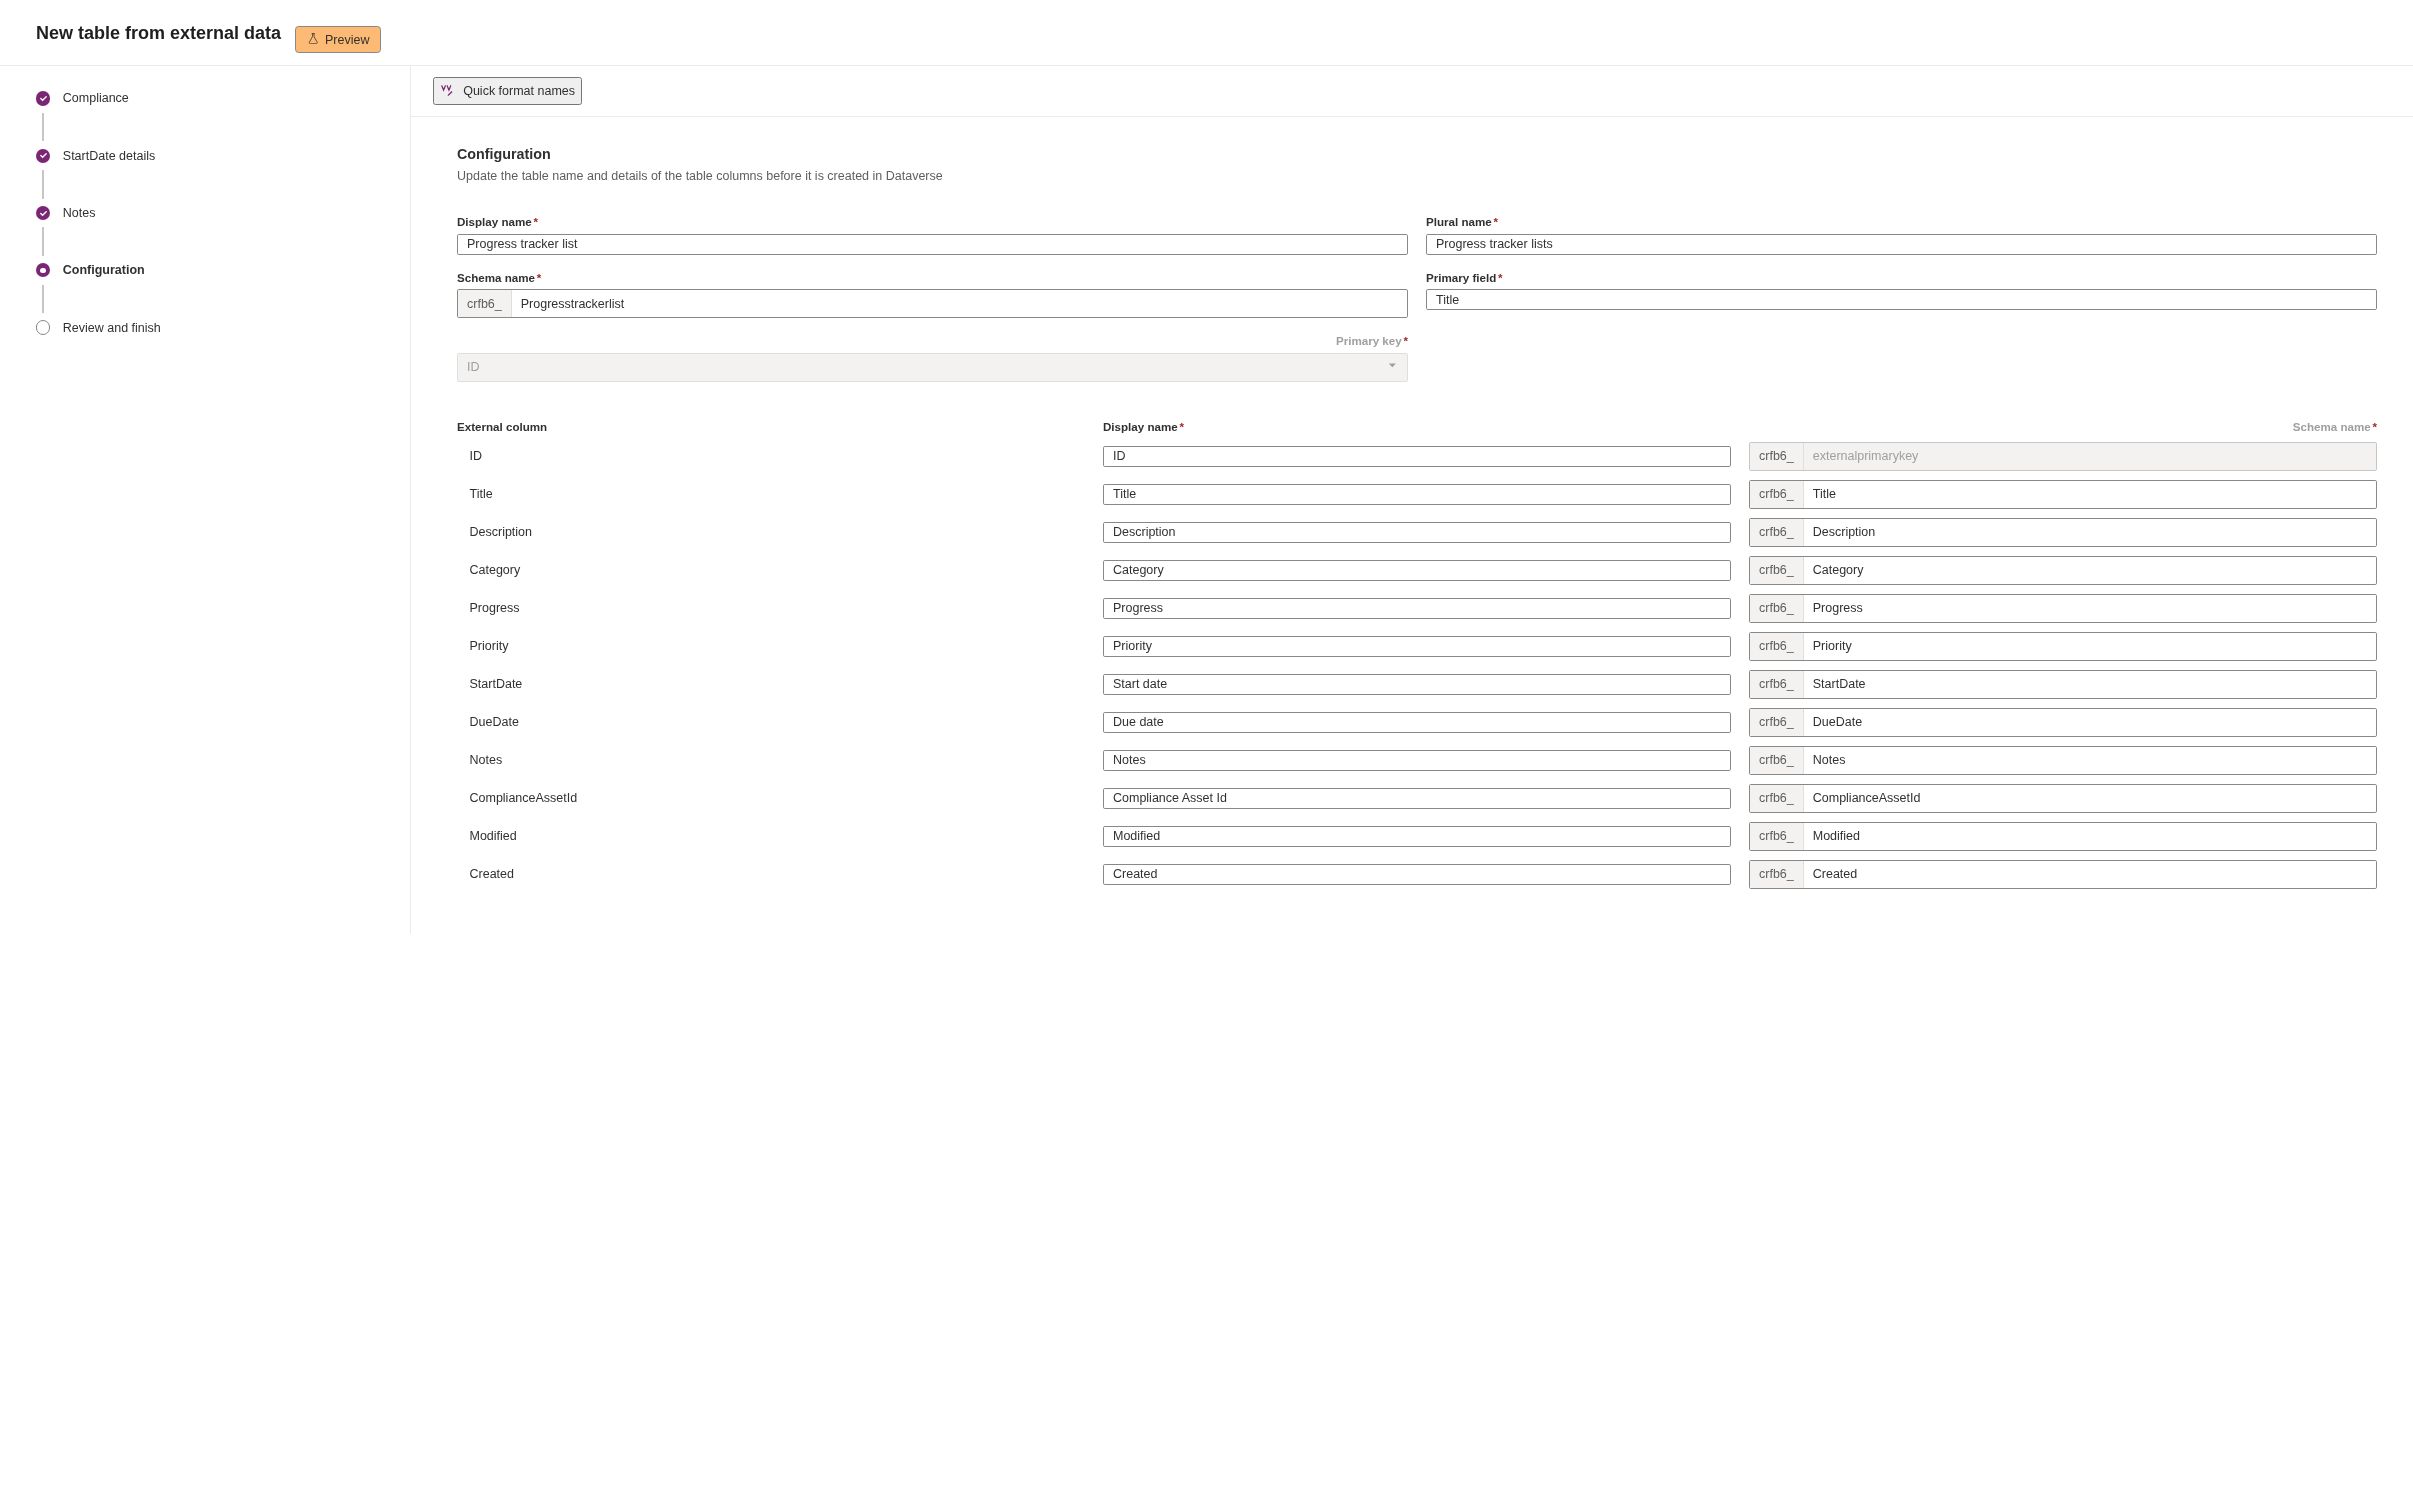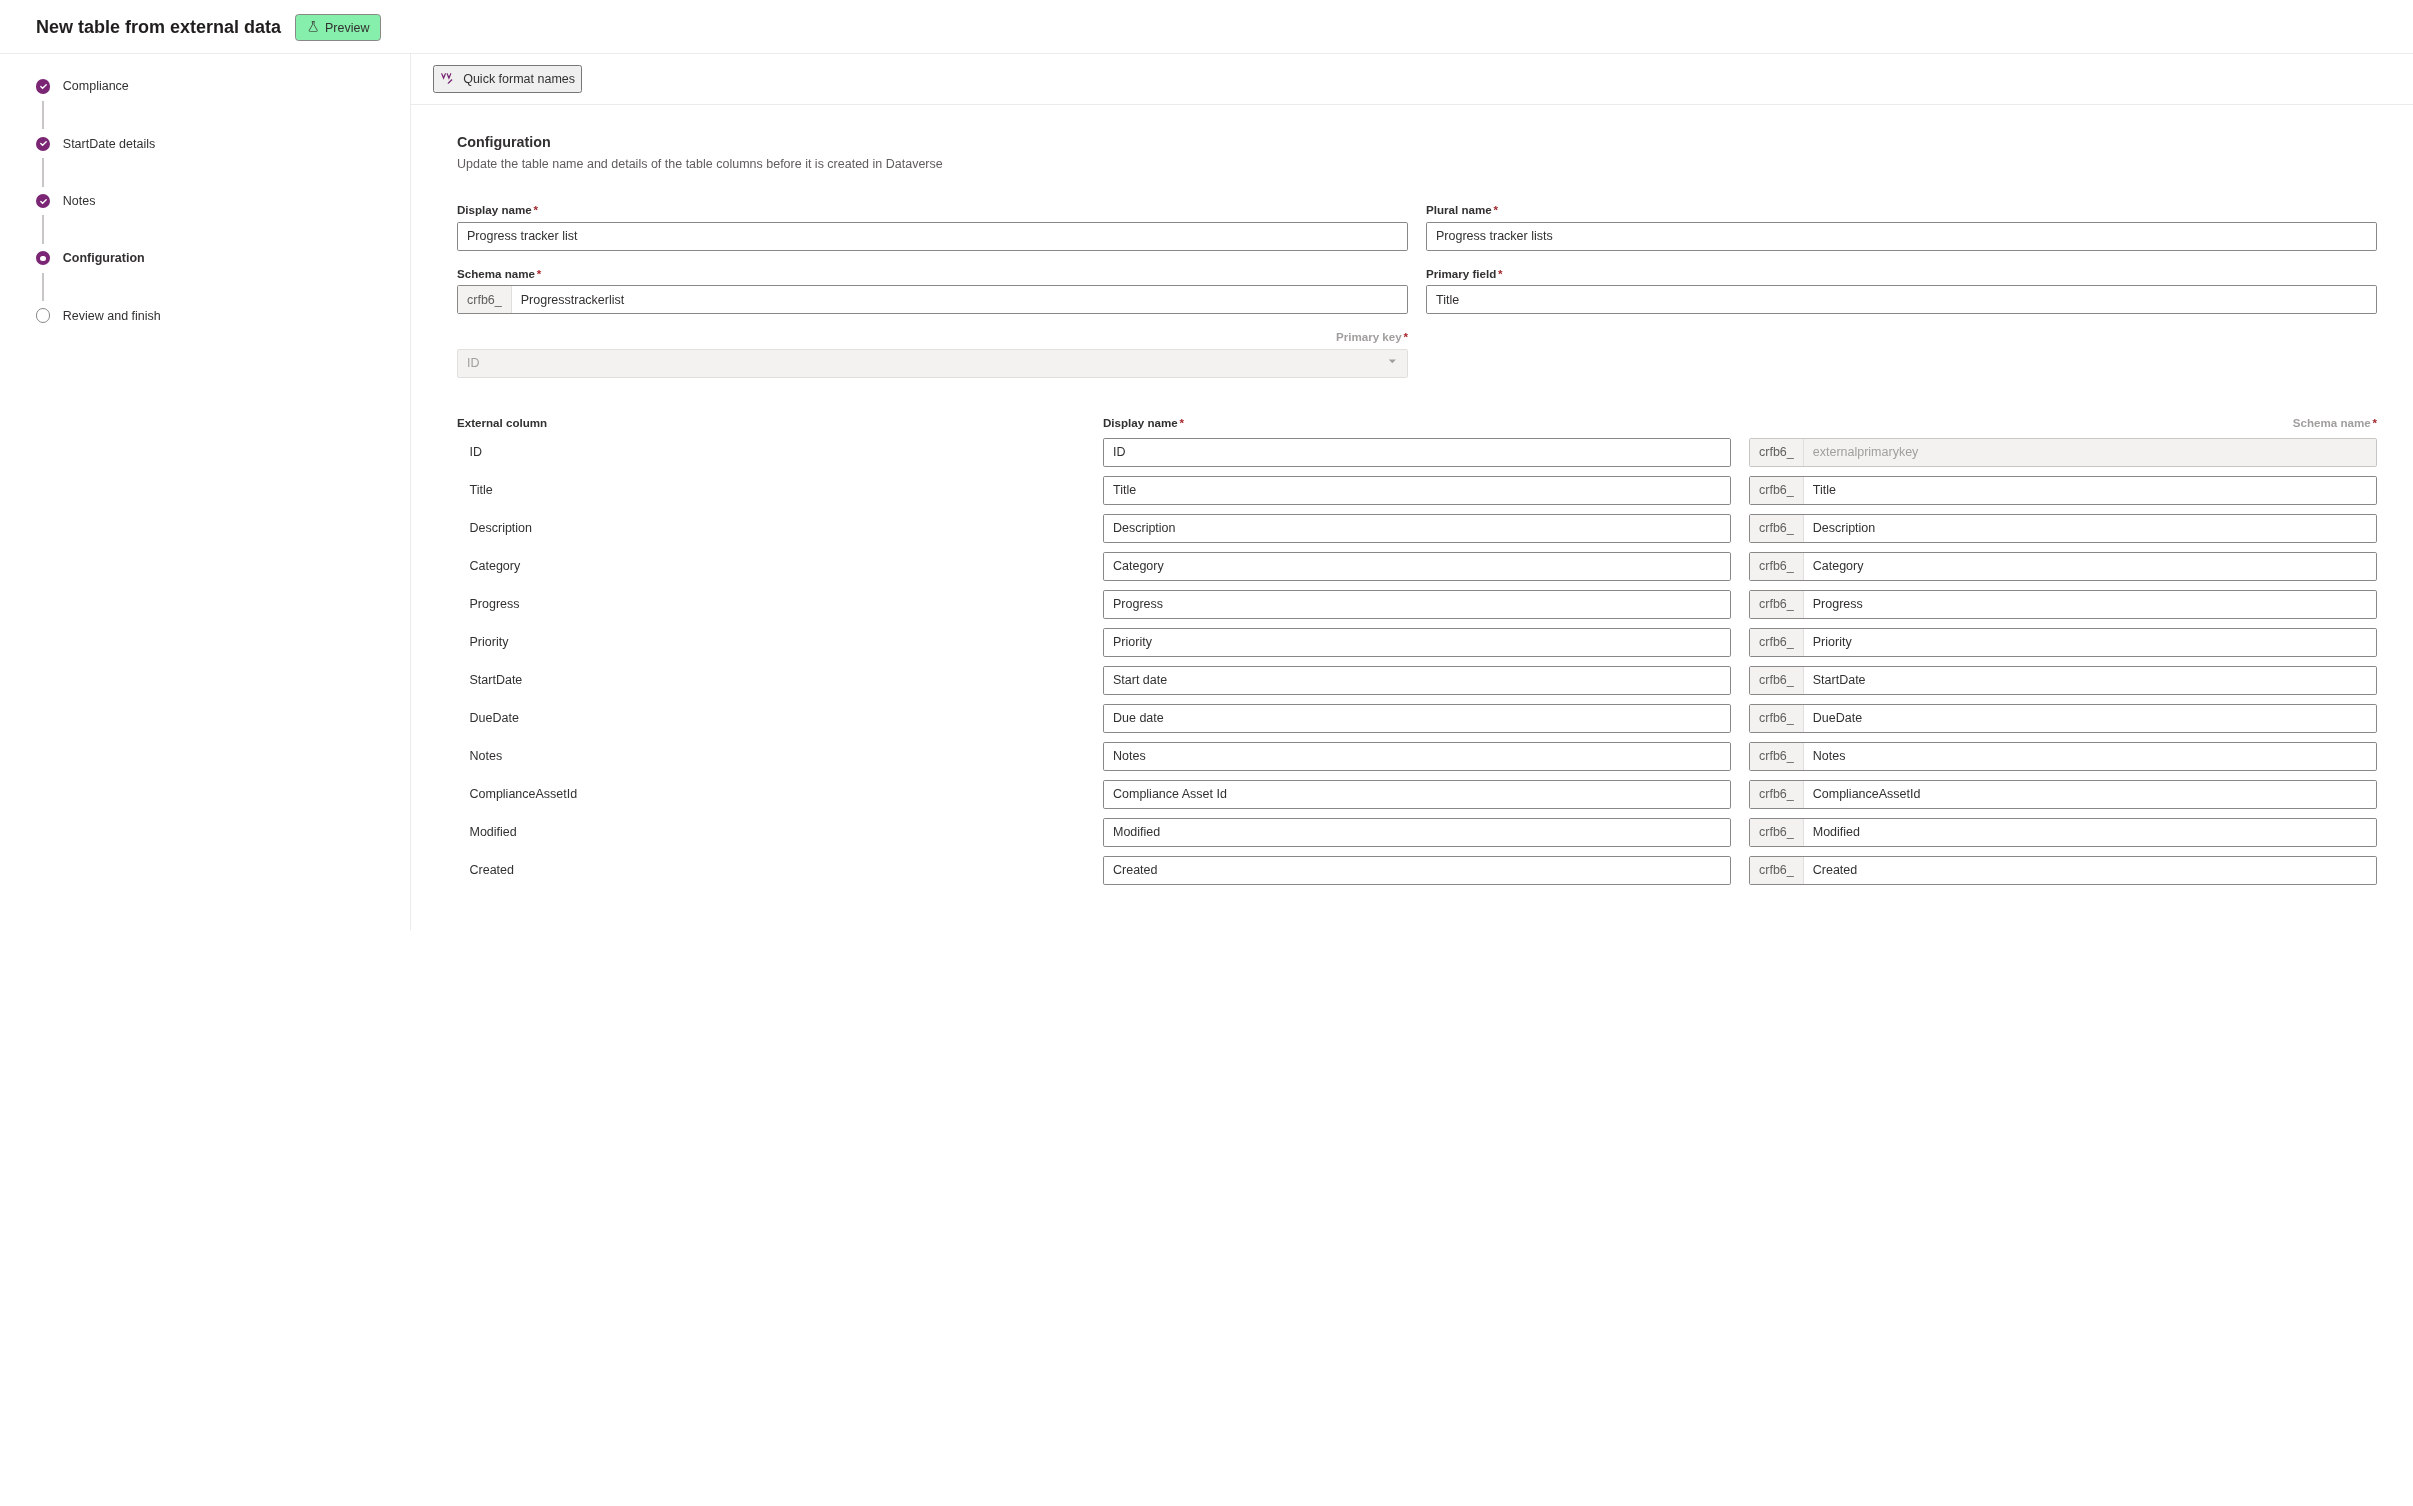--- a/index.html
+++ b/index.html
@@ -21,24 +21,25 @@
     font-weight: 600;
     color: #201f1e;
   }
   .preview-btn {
     display: inline-flex;
     align-items: center;
     gap: 5.4px;
     padding: 4.5px 10.7px;
     border: 0.9px solid #8a8886;
     border-radius: 3.6px;
-    background: #86efac;
+    background: #fdba74;
     color: #323130;
     cursor: pointer;
     font-size: 12.5px;
+    margin-top: 12px;
   }
   .preview-btn svg { width: 12.5px; height: 12.5px; }
   .layout {
     display: flex;
   }
   .sidebar {
     width: 411px;
     min-width: 411px;
     padding: 25px 21.5px 21.5px 36px;
     border-right: 0.9px solid #edebe9;
@@ -132,21 +133,21 @@
   .field { display: flex; flex-direction: column; gap: 5.4px; }
   .field.full { grid-column: 1 / 2; }
   .field-label {
     font-size: 11.6px;
     font-weight: 600;
     color: #323130;
   }
   .field-label.disabled { color: #a19f9d; text-align: right; }
   .req { color: #a4262c; margin-left: 1.8px; }
   .text-input {
-    height: 29px;
+    height: 21px;
     padding: 0 9px;
     border: 0.9px solid #8a8886;
     border-radius: 1.8px;
     font-size: 12.5px;
     color: #323130;
     background: #fff;
     outline: none;
   }
   .prefix-wrap {
     display: flex;

